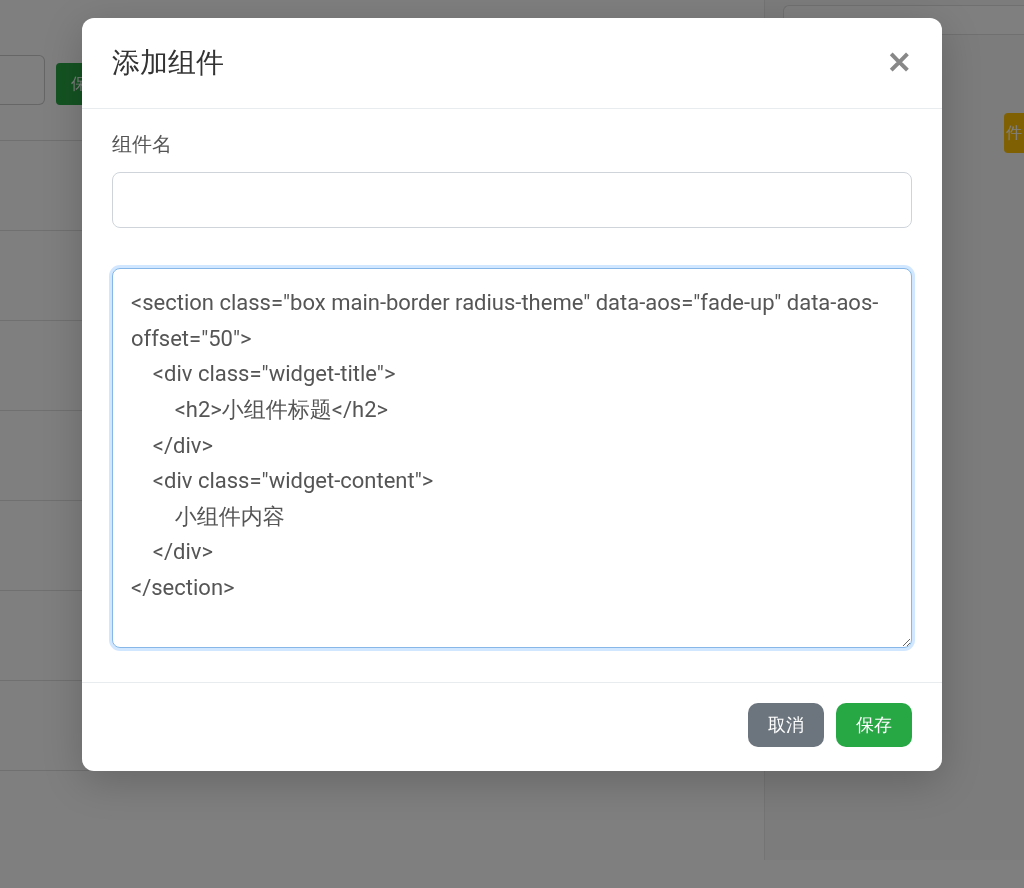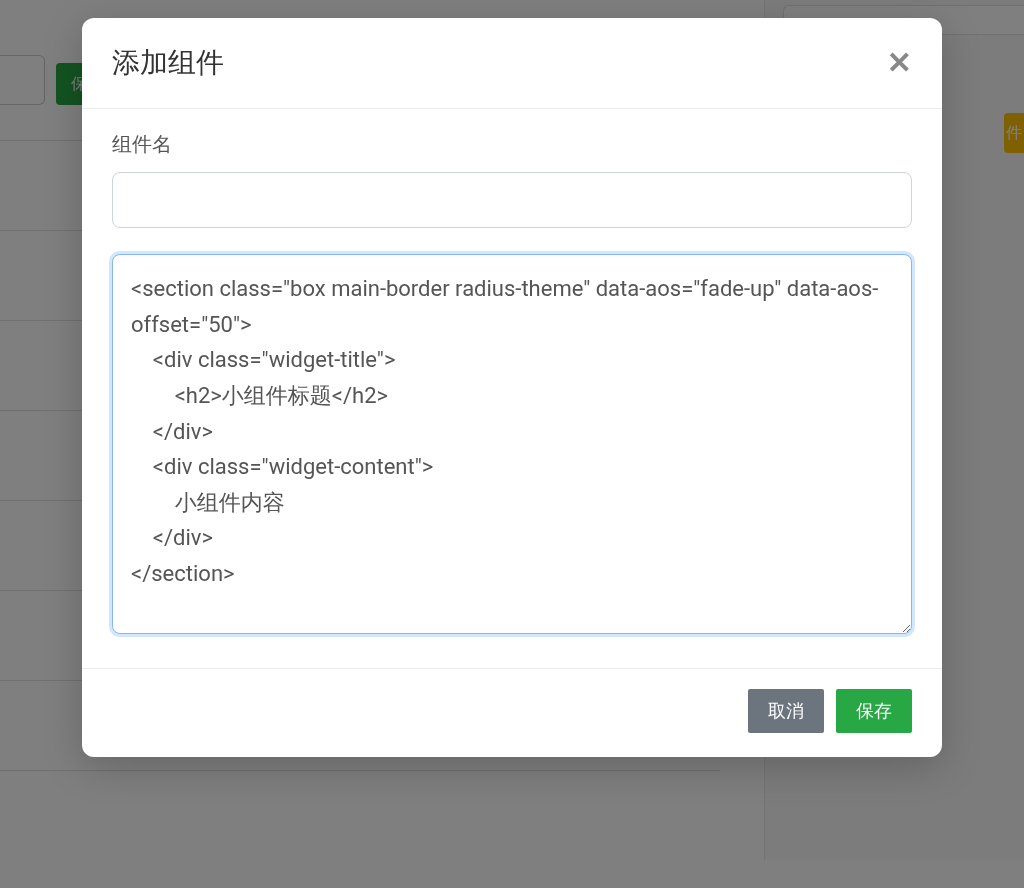--- a/index.html
+++ b/index.html
@@ -158,21 +158,21 @@
       font-weight: bold;
       line-height: 1;
       user-select: none;
     }
     
     .modal-body {
       padding: 22px 30px 30px 30px;
     }
     
     .form-group {
-      margin-bottom: 26px;
+      margin-bottom: 40px;
     }
     
     .form-label {
       display: block;
       font-size: 20px;
       color: #555;
       margin-bottom: 14px;
     }
     
     .form-input {
@@ -207,21 +207,21 @@
       border-top: 1px solid #e9ecef;
       display: flex;
       justify-content: flex-end;
       gap: 12px;
     }
     
     .btn {
       padding: 10px 20px;
       font-size: 18px;
       border: none;
-      border-radius: 2px;
+      border-radius: 10px;
       cursor: pointer;
       font-family: inherit;
     }
     
     .btn-secondary {
       background: #6c757d;
       color: #fff;
     }
     
     .btn-success {

